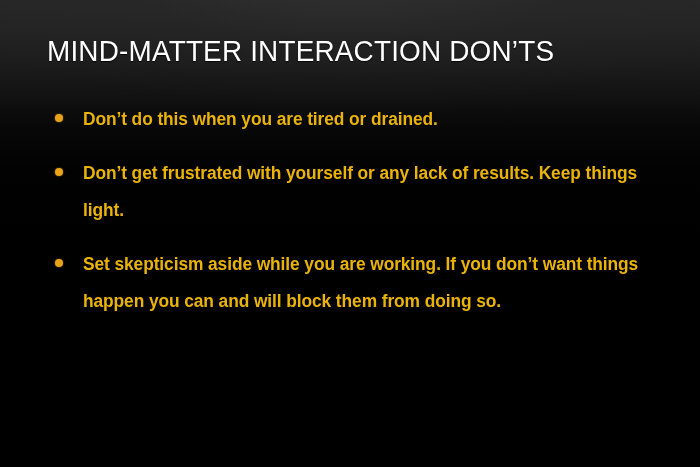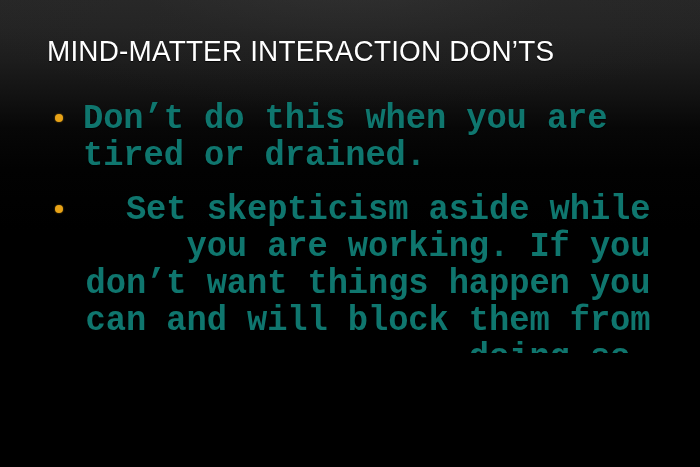--- a/index.html
+++ b/index.html
@@ -94,32 +94,31 @@
     width: 610px;
     margin: 0;
     padding: 0;
     list-style: none;
   }
 
   .bullet-item {
     position: relative;
     padding-left: 36px;
     margin: 0 0 17px 0;
-    color: #0f766e;
-    font-family: Liberation Mono, monospace;
-    font-size: 35px;
+    color: #eab308;
+    font-family: Liberation Sans, sans-serif;
+    font-size: 18px;
     font-weight: bold;
     line-height: 37px;
     letter-spacing: -0.1px;
     text-shadow: 0 1px 1px rgba(0,0,0,0.9);
   }
 
   .bullet-item:last-child {
     margin-bottom: 8px;
-    text-align: right;
   }
 
   .bullet-marker {
     position: absolute;
     left: 8px;
     top: 13px;
     width: 8px;
     height: 8px;
     border-radius: 50%;
     background: #e8a317;
@@ -152,20 +151,24 @@
     <div class="slide-title">Mind-Matter Interaction Don’ts</div>
 
     <ul class="bullet-list">
 
       <li class="bullet-item b1">
         <span class="bullet-marker"></span>
         <span class="bullet-text">Don’t do this when you are tired or drained.</span>
       </li>
 
 
+      <li class="bullet-item b3">
+        <span class="bullet-marker"></span>
+        <span class="bullet-text">Don’t get frustrated with yourself or any lack of results. Keep things light.</span>
+      </li>
 
       <li class="bullet-item b4">
         <span class="bullet-marker"></span>
         <span class="bullet-text">Set skepticism aside while you are working. If you don’t want things happen you can and will block them from doing so.</span>
       </li>
 
     </ul>
 
   </div>
 </div>

